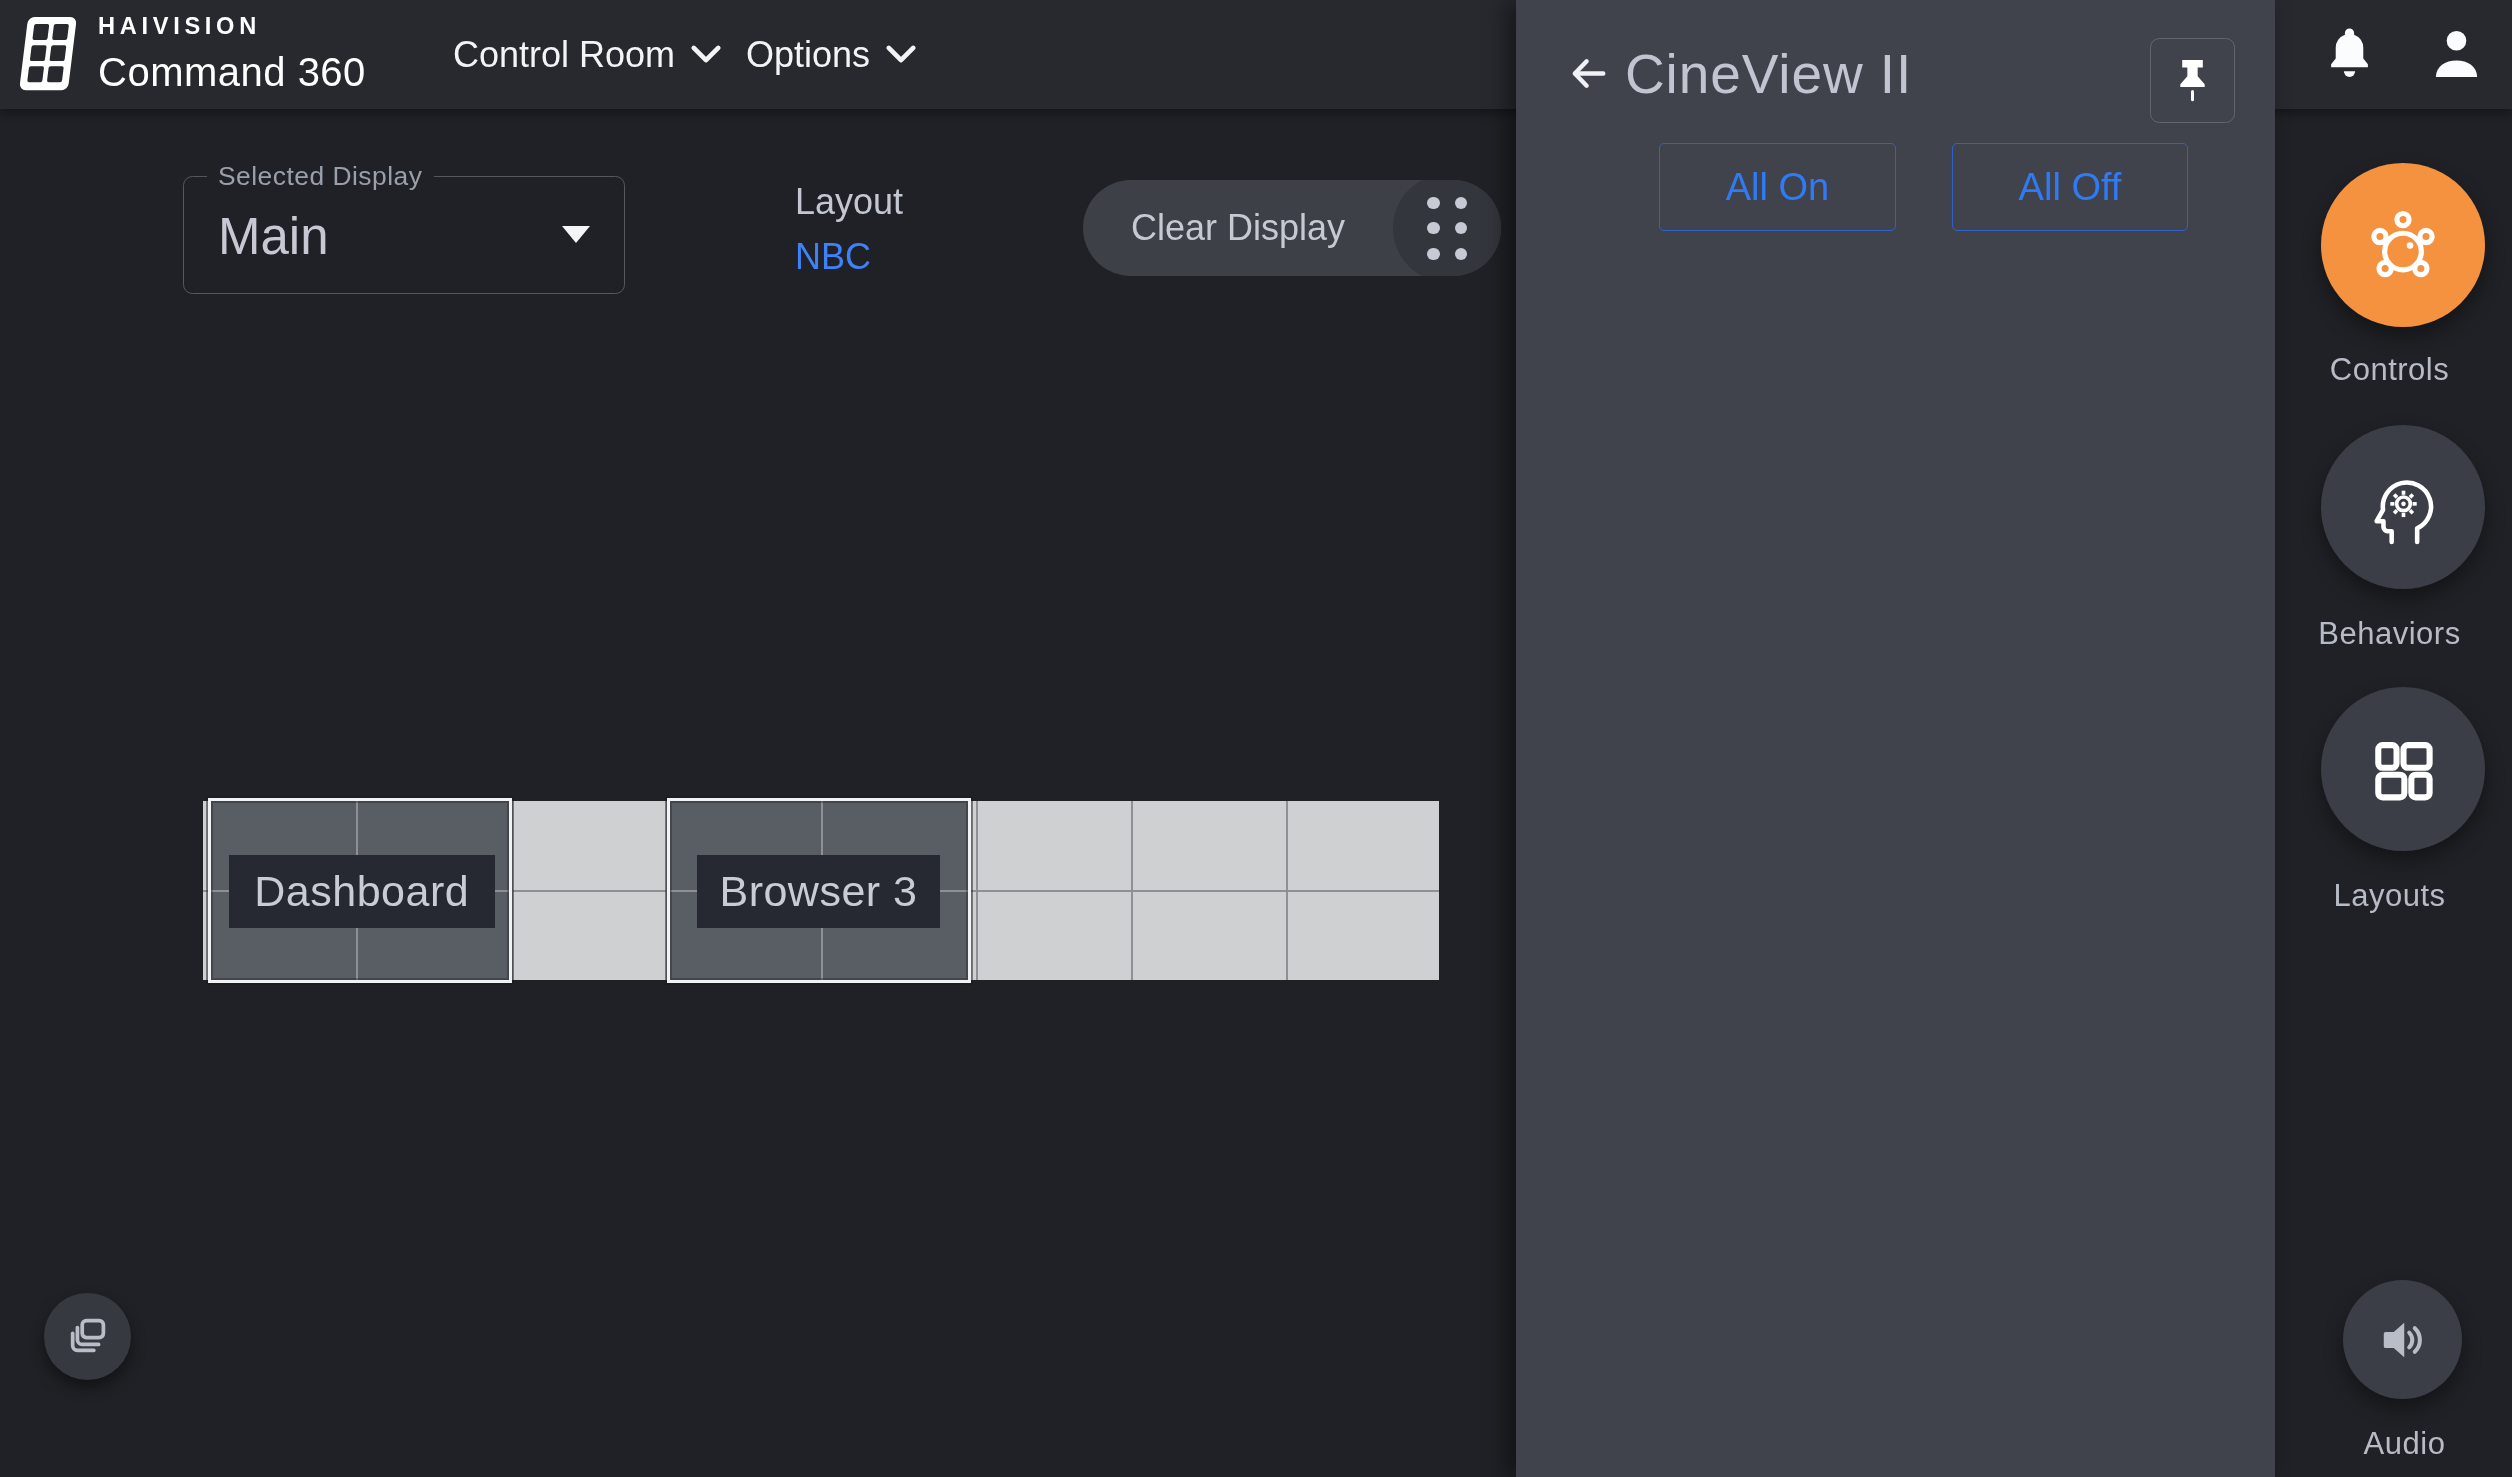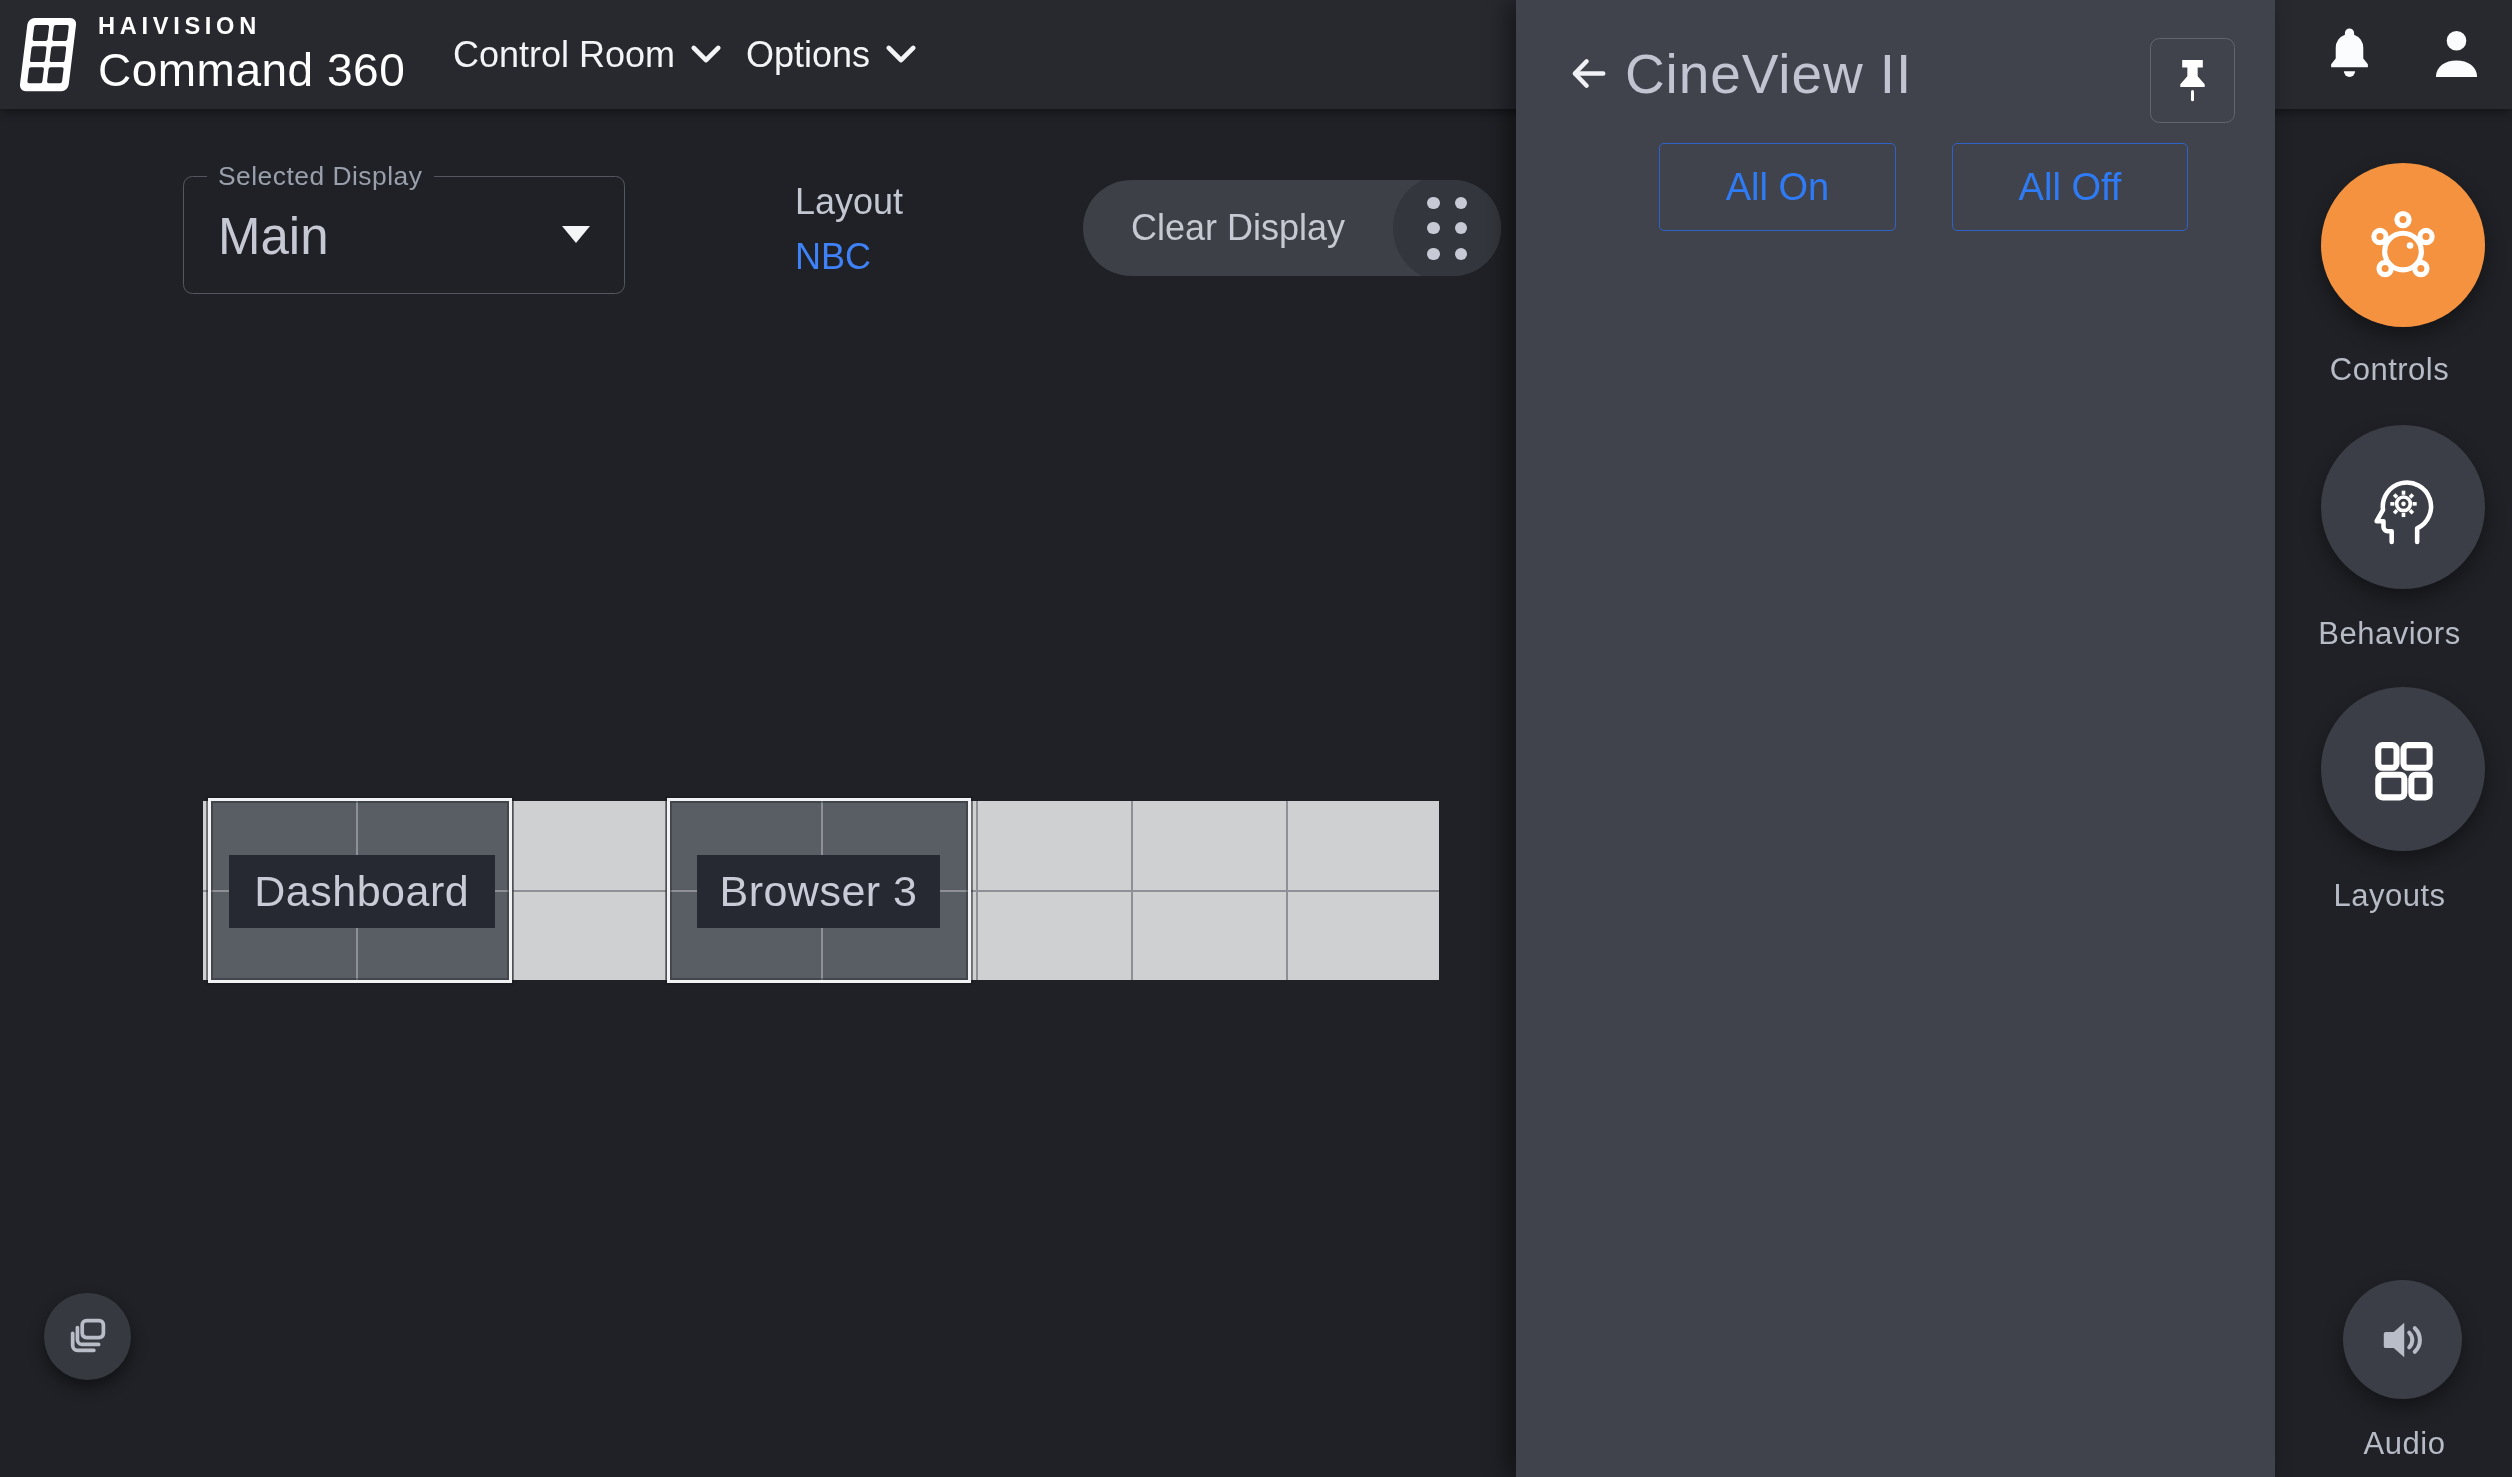--- a/index.html
+++ b/index.html
@@ -13,23 +13,23 @@
   .abs { position:absolute; }
 
   
   .topbar {
     left:0; top:0; width:2512px; height:109px;
     background:#27292f;
     box-shadow:0 3.8px 9.4px rgba(0,0,0,.4);
     z-index:10;
   }
   .brand { left:19px; top:13.2px; display:flex; align-items:center; gap:19px; cursor:pointer; }
-  .brand-text { display:flex; flex-direction:column; }
+  .brand-text { display:flex; flex-direction:column;gap:7px; }
   .brand-top { font-size:23.6px; font-weight:700; letter-spacing:4.7px; color:#ffffff; }
-  .brand-bottom { font-size:46px; font-weight:400; color:#ffffff; margin-top:2.8px; letter-spacing:0.5px; }
+  .brand-bottom { font-size:40px; font-weight:400; color:#ffffff; margin-top:2.8px; letter-spacing:0.5px; }
   .topmenu { top:0; height:109px; display:flex; align-items:center; gap:15px;
     font-size:36px; color:#f3f4f6; cursor:pointer; }
   .menu-controlroom { left:453px; }
   .menu-options { left:746px; }
 
   
   .sel-display {
     left:183px; top:176px; width:442px; height:118px;
     border:1.9px solid #54575f; border-radius:9.4px;
   }

